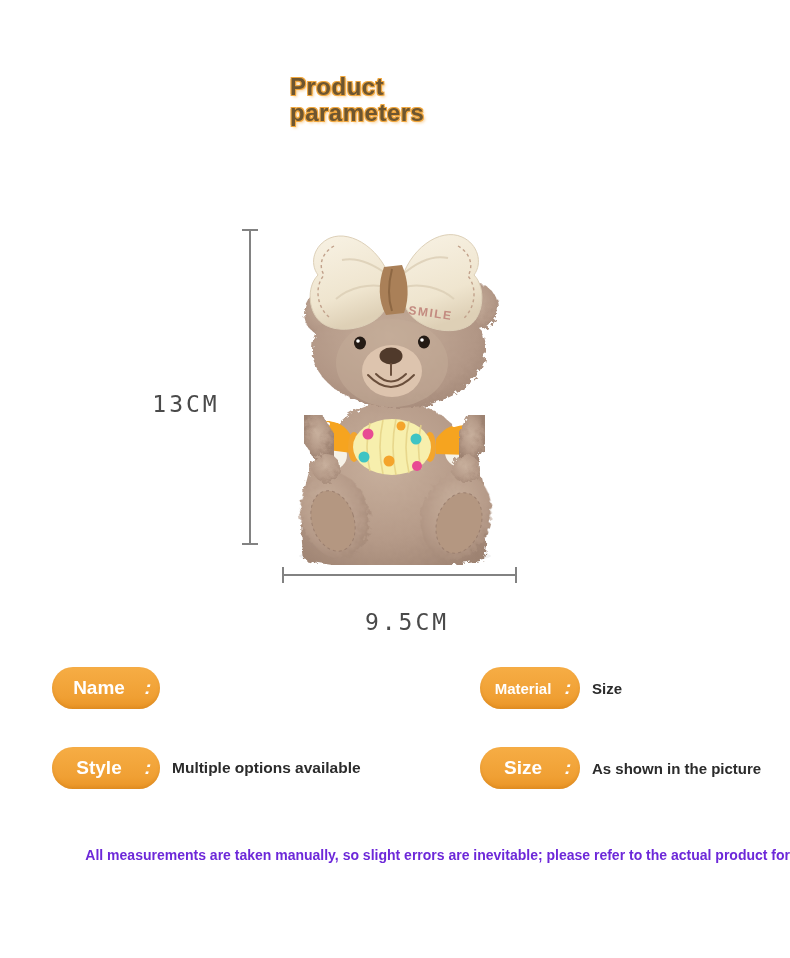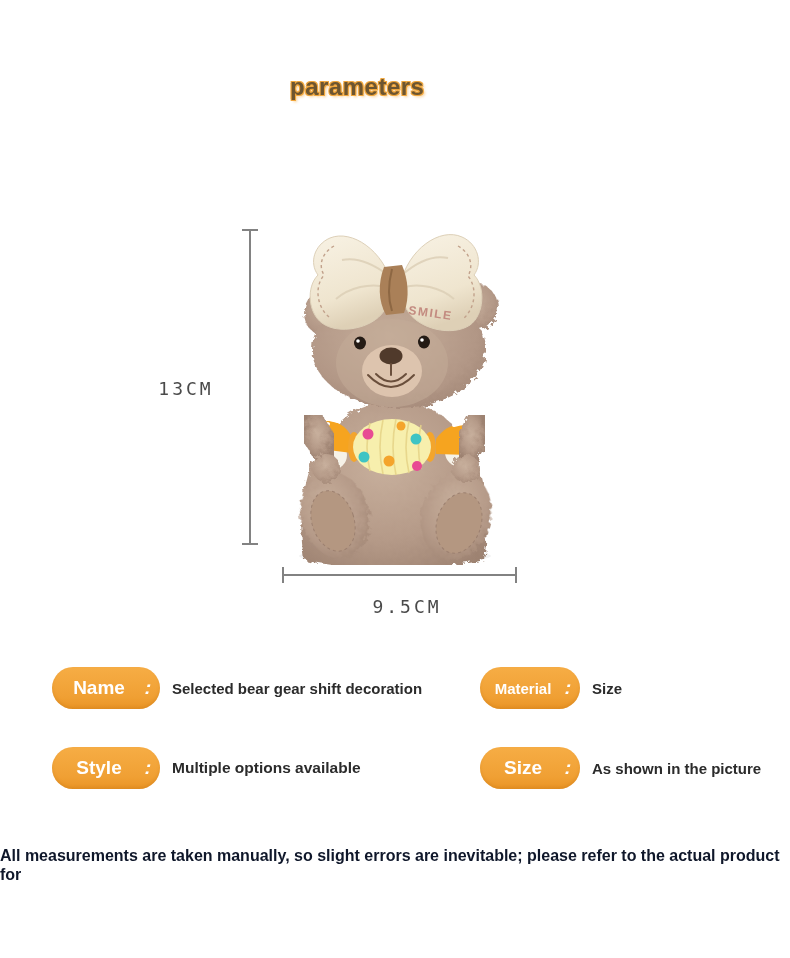--- a/index.html
+++ b/index.html
@@ -8,48 +8,49 @@
 
   
   .title{position:absolute;left:290px;top:74px;font-size:24px;font-weight:bold;
          line-height:26px;color:#6d5530;letter-spacing:.5px;
          text-shadow:1px 1px 0 #f0a63c,-1px -1px 0 #f0a63c,1px -1px 0 #f0a63c,
                      -1px 1px 0 #f0a63c,2px 2px 3px rgba(240,166,60,.55);}
 
   
   .mline{position:absolute;background:#828282;}
   .mlabel{position:absolute;font-family:"DejaVu Sans Mono",monospace;font-weight:400;
-          color:#4a4a4a;font-size:18px;letter-spacing:3px;}
+          color:#4a4a4a;font-size:23px;letter-spacing:3px;margin-top:13px;}
 
   
   .spec{position:absolute;display:flex;align-items:center;height:42px;}
   .pill{position:relative;height:42px;border-radius:21px;flex:0 0 auto;
         background:linear-gradient(180deg,#f6ad45 0%,#f0a034 70%,#ea9526 100%);
         display:flex;align-items:center;justify-content:center;
         box-shadow:inset 0 -2px 3px rgba(200,120,20,.35);}
   .pill .lbl{color:#fff;font-weight:bold;padding-right:14px;}
   .pill .colon{position:absolute;right:9px;top:50%;transform:translateY(-54%) skewX(-14deg);
                color:#fff;font-weight:800;font-size:19px;line-height:1;}
   .pill-wide{width:108px;align-items:center;}
   .pill-right{width:100px;}
   .spec .val{margin-left:12px;color:#2b2b2b;font-weight:bold;font-size:15px;white-space:nowrap;}
   .val-big{font-size:21px;font-weight:600;color:#3a3a3a;}
 
   
-  .footer{position:absolute;left:0;top:846px;width:790px;text-align:left;
-          color:#0f172a;font-weight:bold;font-size:16px;line-height:19px;}
+  .footer{position:absolute;left:0;top:846px;width:790px;text-align:right;
+          color:#6d28d9;font-weight:bold;font-size:14px;line-height:19px;}
 
   .bear-svg{position:absolute;left:280px;top:225px;width:230px;height:340px;}
 </style>
 </head>
 <body>
 
 <div class="page">
 
   <div class="title">
+    <div>Product</div>
     <div>parameters</div>
   </div>
 
   <svg class="bear-svg" viewBox="0 0 230 340">
     <defs>
       <filter id="fuzz" x="-15%" y="-15%" width="130%" height="130%">
         <feTurbulence type="fractalNoise" baseFrequency="0.18" numOctaves="3" seed="8" result="n"></feTurbulence>
         <feDisplacementMap in="SourceGraphic" in2="n" scale="8"></feDisplacementMap>
       </filter>
       <radialGradient id="furG" cx="45%" cy="38%" r="75%">
@@ -148,21 +149,20 @@
   <div class="mline" style="left:282px;top:567px;width:2px;height:16px;"></div>
   <div class="mline" style="left:282px;top:574px;width:235px;height:2px;"></div>
   <div class="mline" style="left:515px;top:567px;width:2px;height:16px;"></div>
   <div class="mlabel" style="left:352px;top:596px;width:110px;text-align:center;">9.5CM</div>
 
   <div class="spec" style="left:52px;top:667px;">
     <div class="pill pill-wide">
       <span class="lbl" style="font-size:19px;">Name</span>
       <span class="colon">:</span>
     </div>
-    <span class="val">Selected bear gear shift decoration</span>
   </div>
 
   <div class="spec" style="left:480px;top:667px;">
     <div class="pill pill-right">
       <span class="lbl" style="font-size:15px;">Material</span>
       <span class="colon">:</span>
     </div>
     <span class="val val-big">Size</span>
   </div>
 

